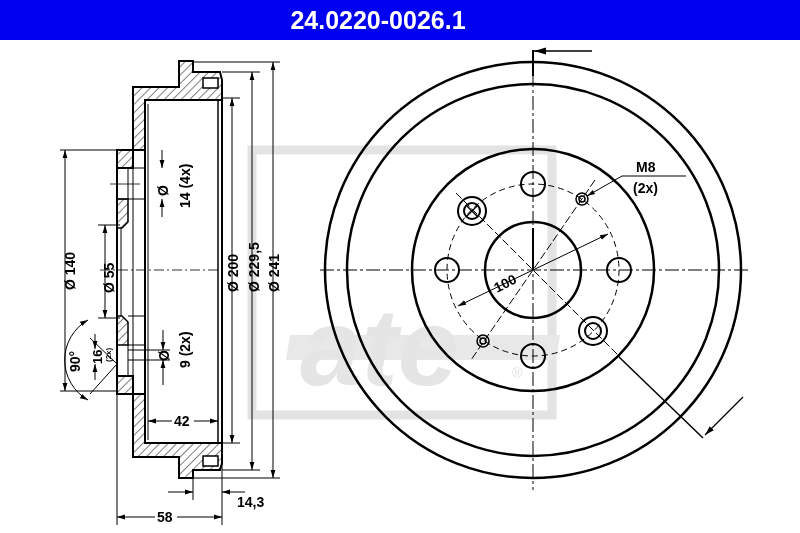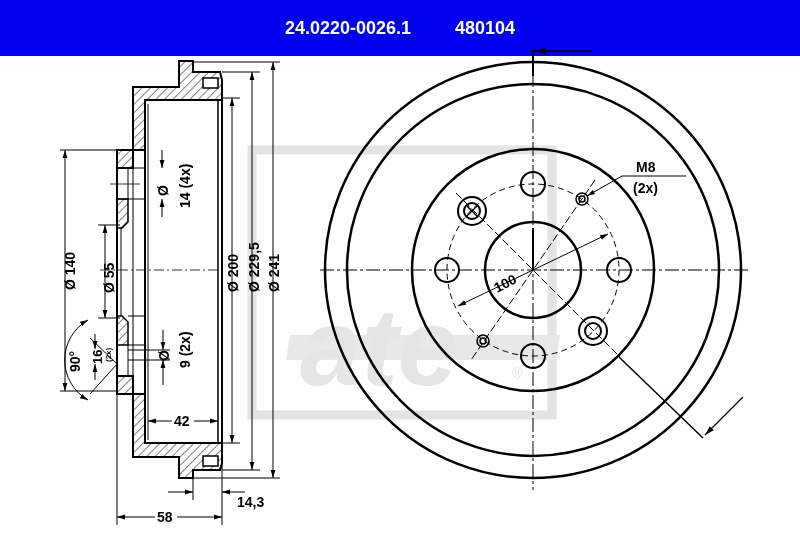--- a/index.html
+++ b/index.html
@@ -1,27 +1,26 @@
 <!DOCTYPE html>
 <html><head>
 <meta charset="utf-8">
 <style>
   html, body { margin:0; padding:0; background:#ffffff; }
   body { width:800px; height:533px; position:relative; overflow:hidden; font-family:"Liberation Sans", sans-serif; }
-  #header { position:absolute; left:0; top:0; width:800px; height:56px; background:#0000f0; color:#ffffff; display:flex; justify-content:center; align-items:center; font-weight:bold; font-size:18px; letter-spacing:0px; }
+  #header { position:absolute; left:0; top:0; width:800px; height:40px; background:#0000f0; color:#ffffff; display:flex; justify-content:center; align-items:center; font-weight:bold; font-size:25px; letter-spacing:0px; }
   #header .part { margin-right:44px; }
   #drawing { position:absolute; left:0; top:40px; }
   .dimtext { font-family:"Liberation Sans", sans-serif; font-weight:bold; fill:#000; }
 </style>
 </head>
 <body>
 
 <div id="header">
   <span class="part">24.0220-0026.1</span>
-  <span>480104</span>
 </div>
 
 <svg id="drawing" width="800" height="493" viewBox="0 40 800 493" xmlns="http://www.w3.org/2000/svg">
   <defs>
     <pattern id="hatch" patternUnits="userSpaceOnUse" width="6" height="6" patternTransform="rotate(45)">
       <line x1="0" y1="0" x2="0" y2="6" stroke="#000" stroke-width="1"></line>
     </pattern>
     <marker id="arr" viewBox="0 0 10 10" refX="10" refY="5" markerWidth="8" markerHeight="8" orient="auto-start-reverse">
       <path d="M0,2 L10,5 L0,8 z" fill="#000"></path>
     </marker>

